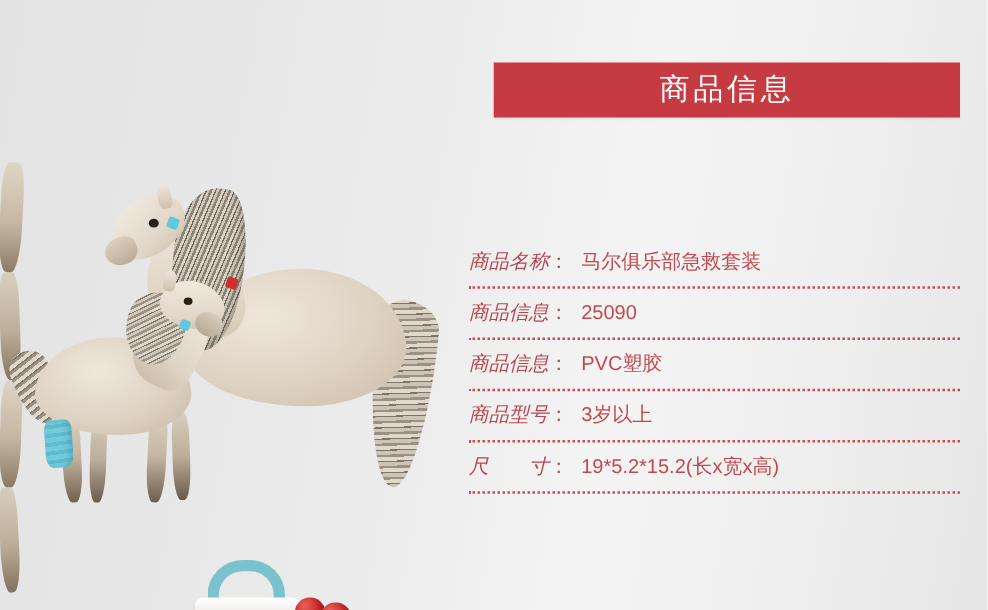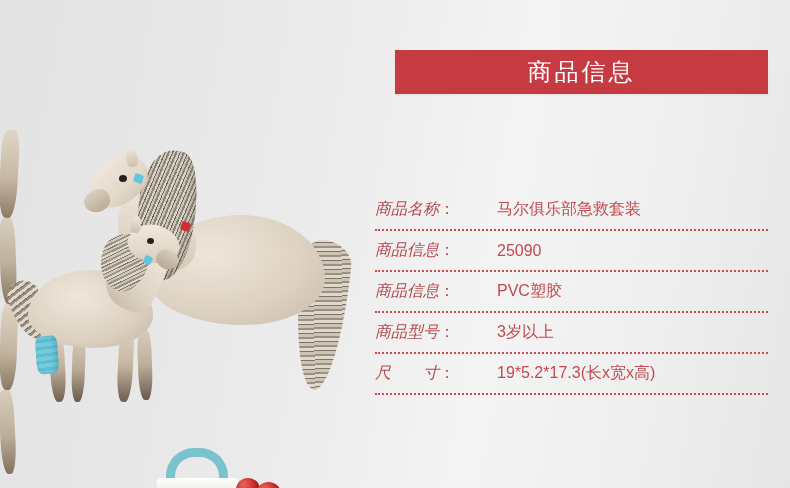--- a/index.html
+++ b/index.html
@@ -78,21 +78,20 @@
   }
   .spec-colon {
     color: #b5484e;
     font-size: 16px;
     margin-right: 10px;
   }
   .spec-value {
     color: #c2494e;
     font-size: 16px;
     white-space: nowrap;
-    margin-left: 32px;
   }
 
   
   .mare-body {
     position: absolute;
     left: 150px; top: 85px;
     width: 175px; height: 110px;
     background: radial-gradient(ellipse at 35% 35%, #efe6da 0%, #ded2c2 55%, #c9bba8 100%);
     border-radius: 52% 48% 46% 54% / 60% 58% 42% 40%;
   }
@@ -419,18 +418,18 @@
 
     <div class="spec-row">
       <span class="spec-label">商品型号</span>
       <span class="spec-colon">：</span>
       <span class="spec-value">3岁以上</span>
     </div>
 
     <div class="spec-row">
       <span class="spec-label">尺　　寸</span>
       <span class="spec-colon">：</span>
-      <span class="spec-value">19*5.2*17.3(长x宽x高)</span>
+      <span class="spec-value">19*5.2*15.2(长x宽x高)</span>
     </div>
 
   </div>
 
 </div>
 
 </body></html>

